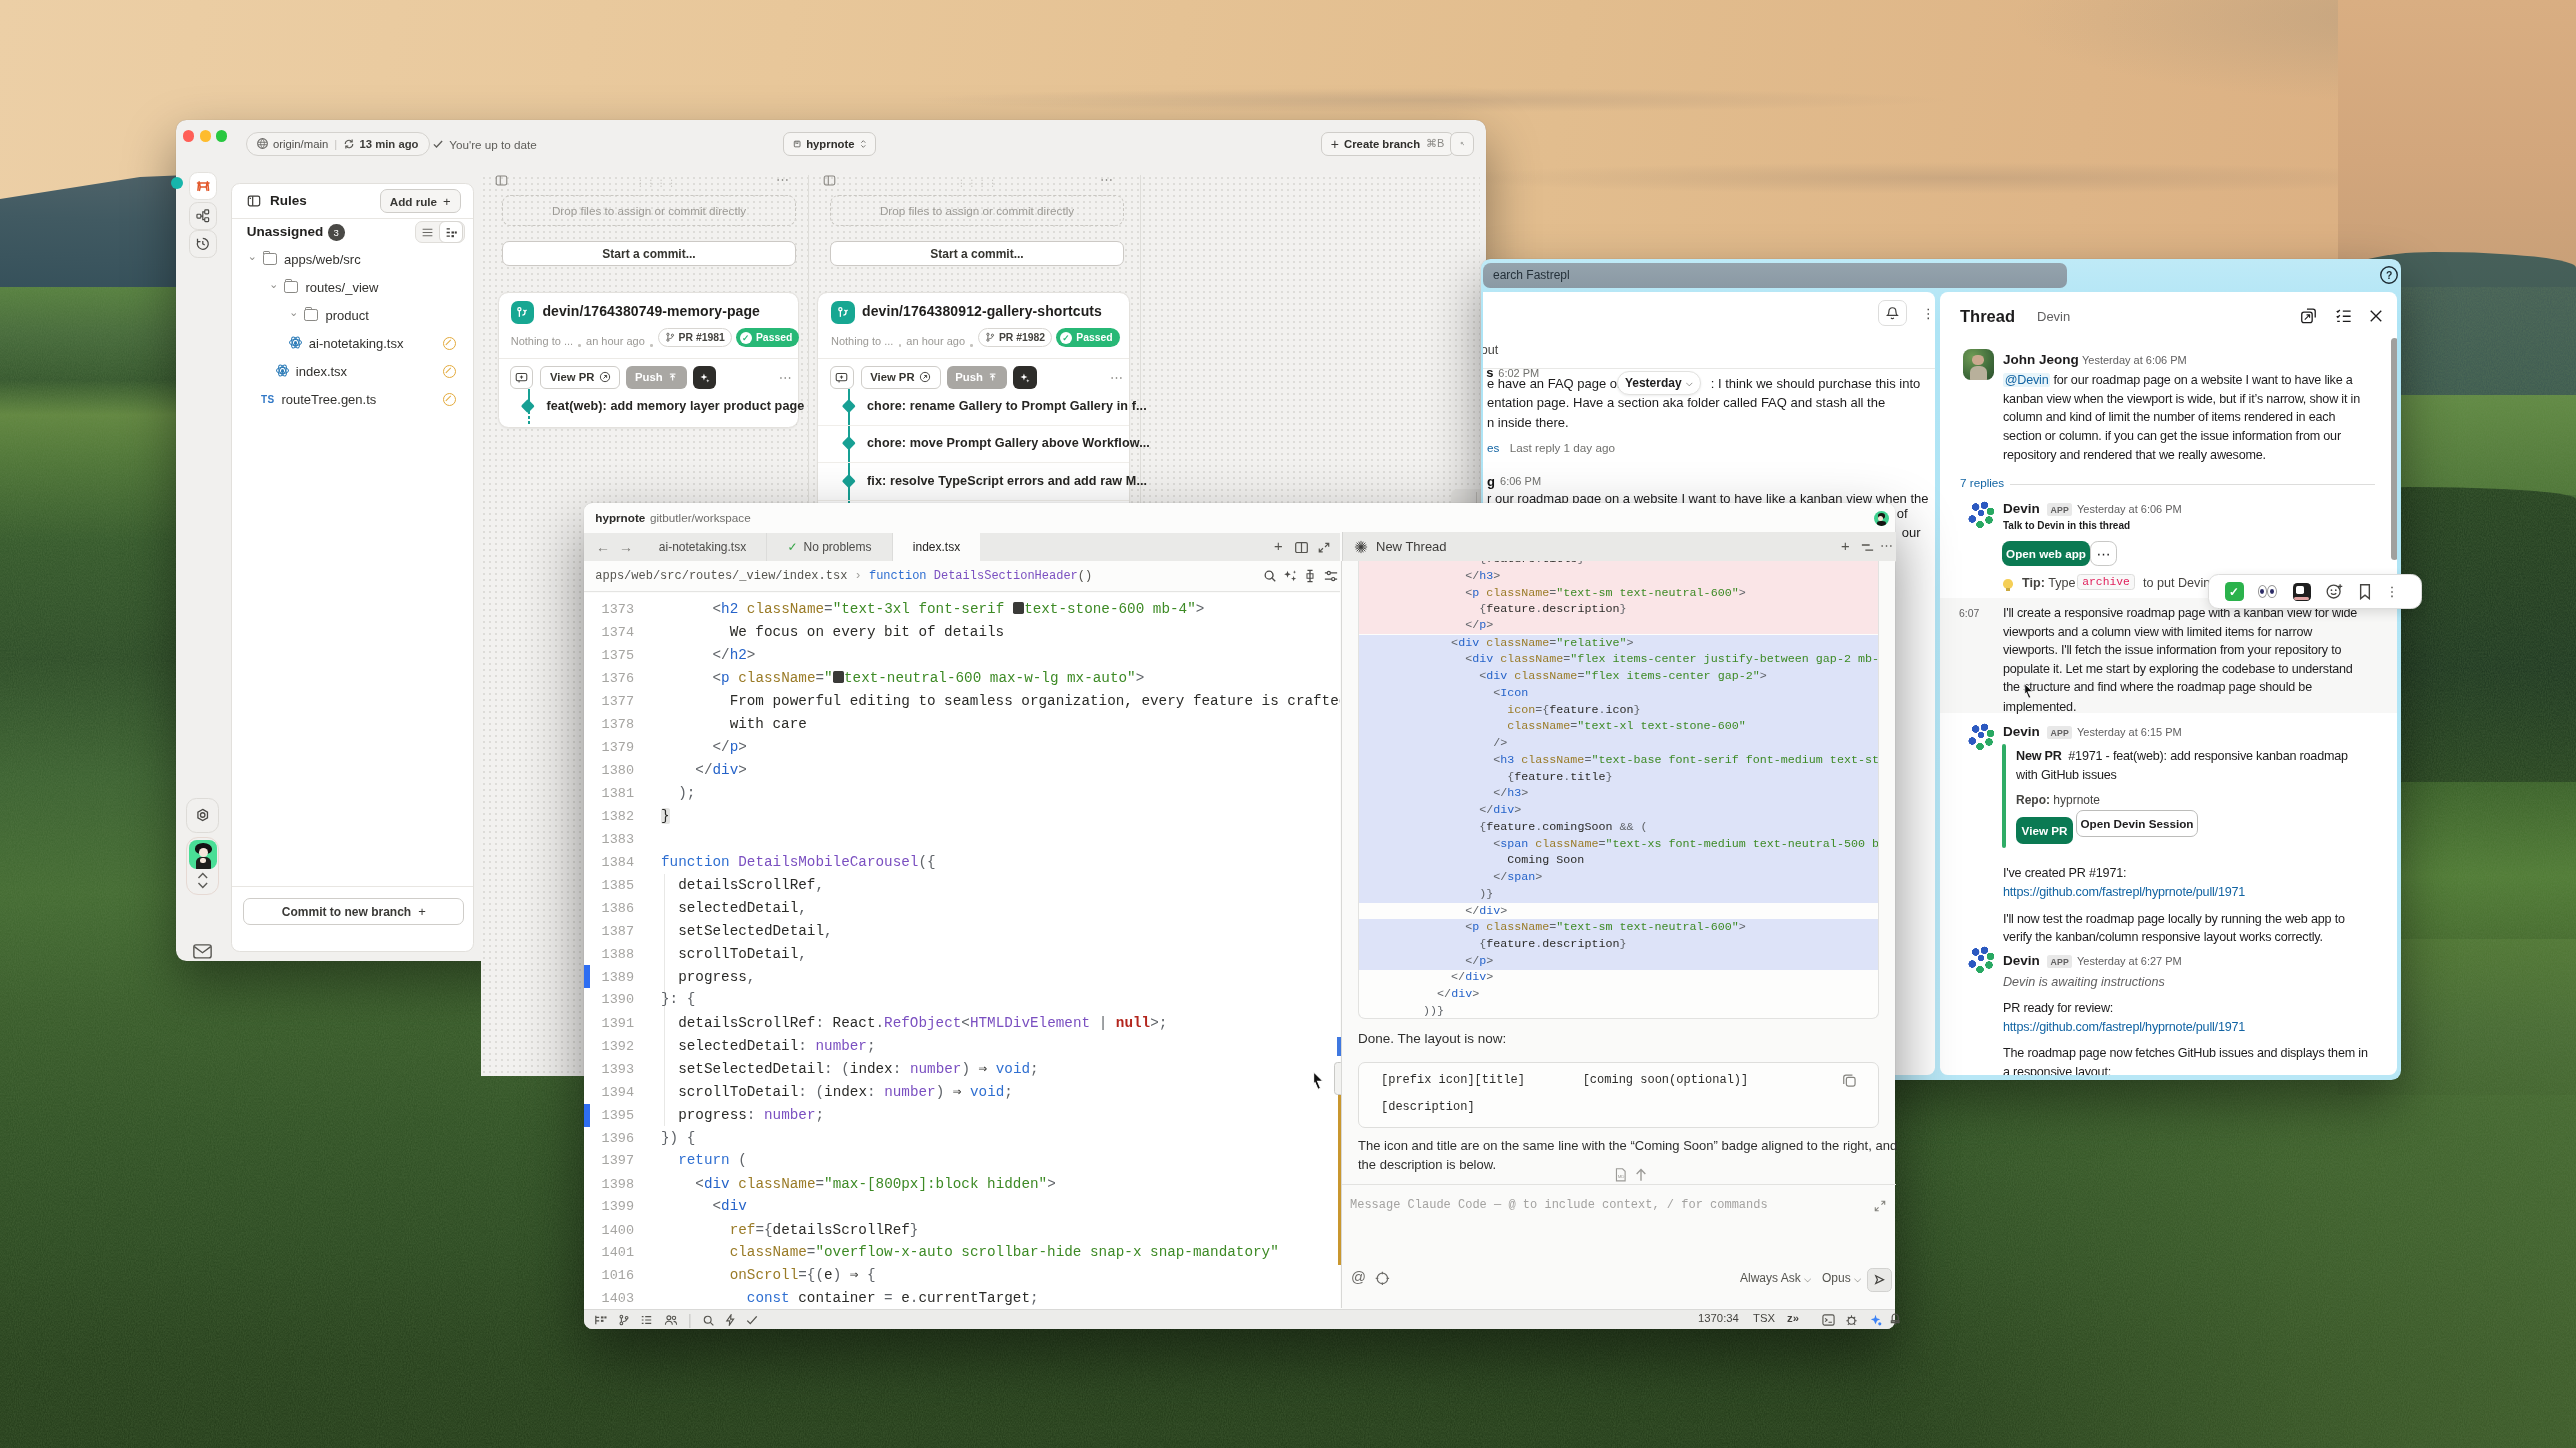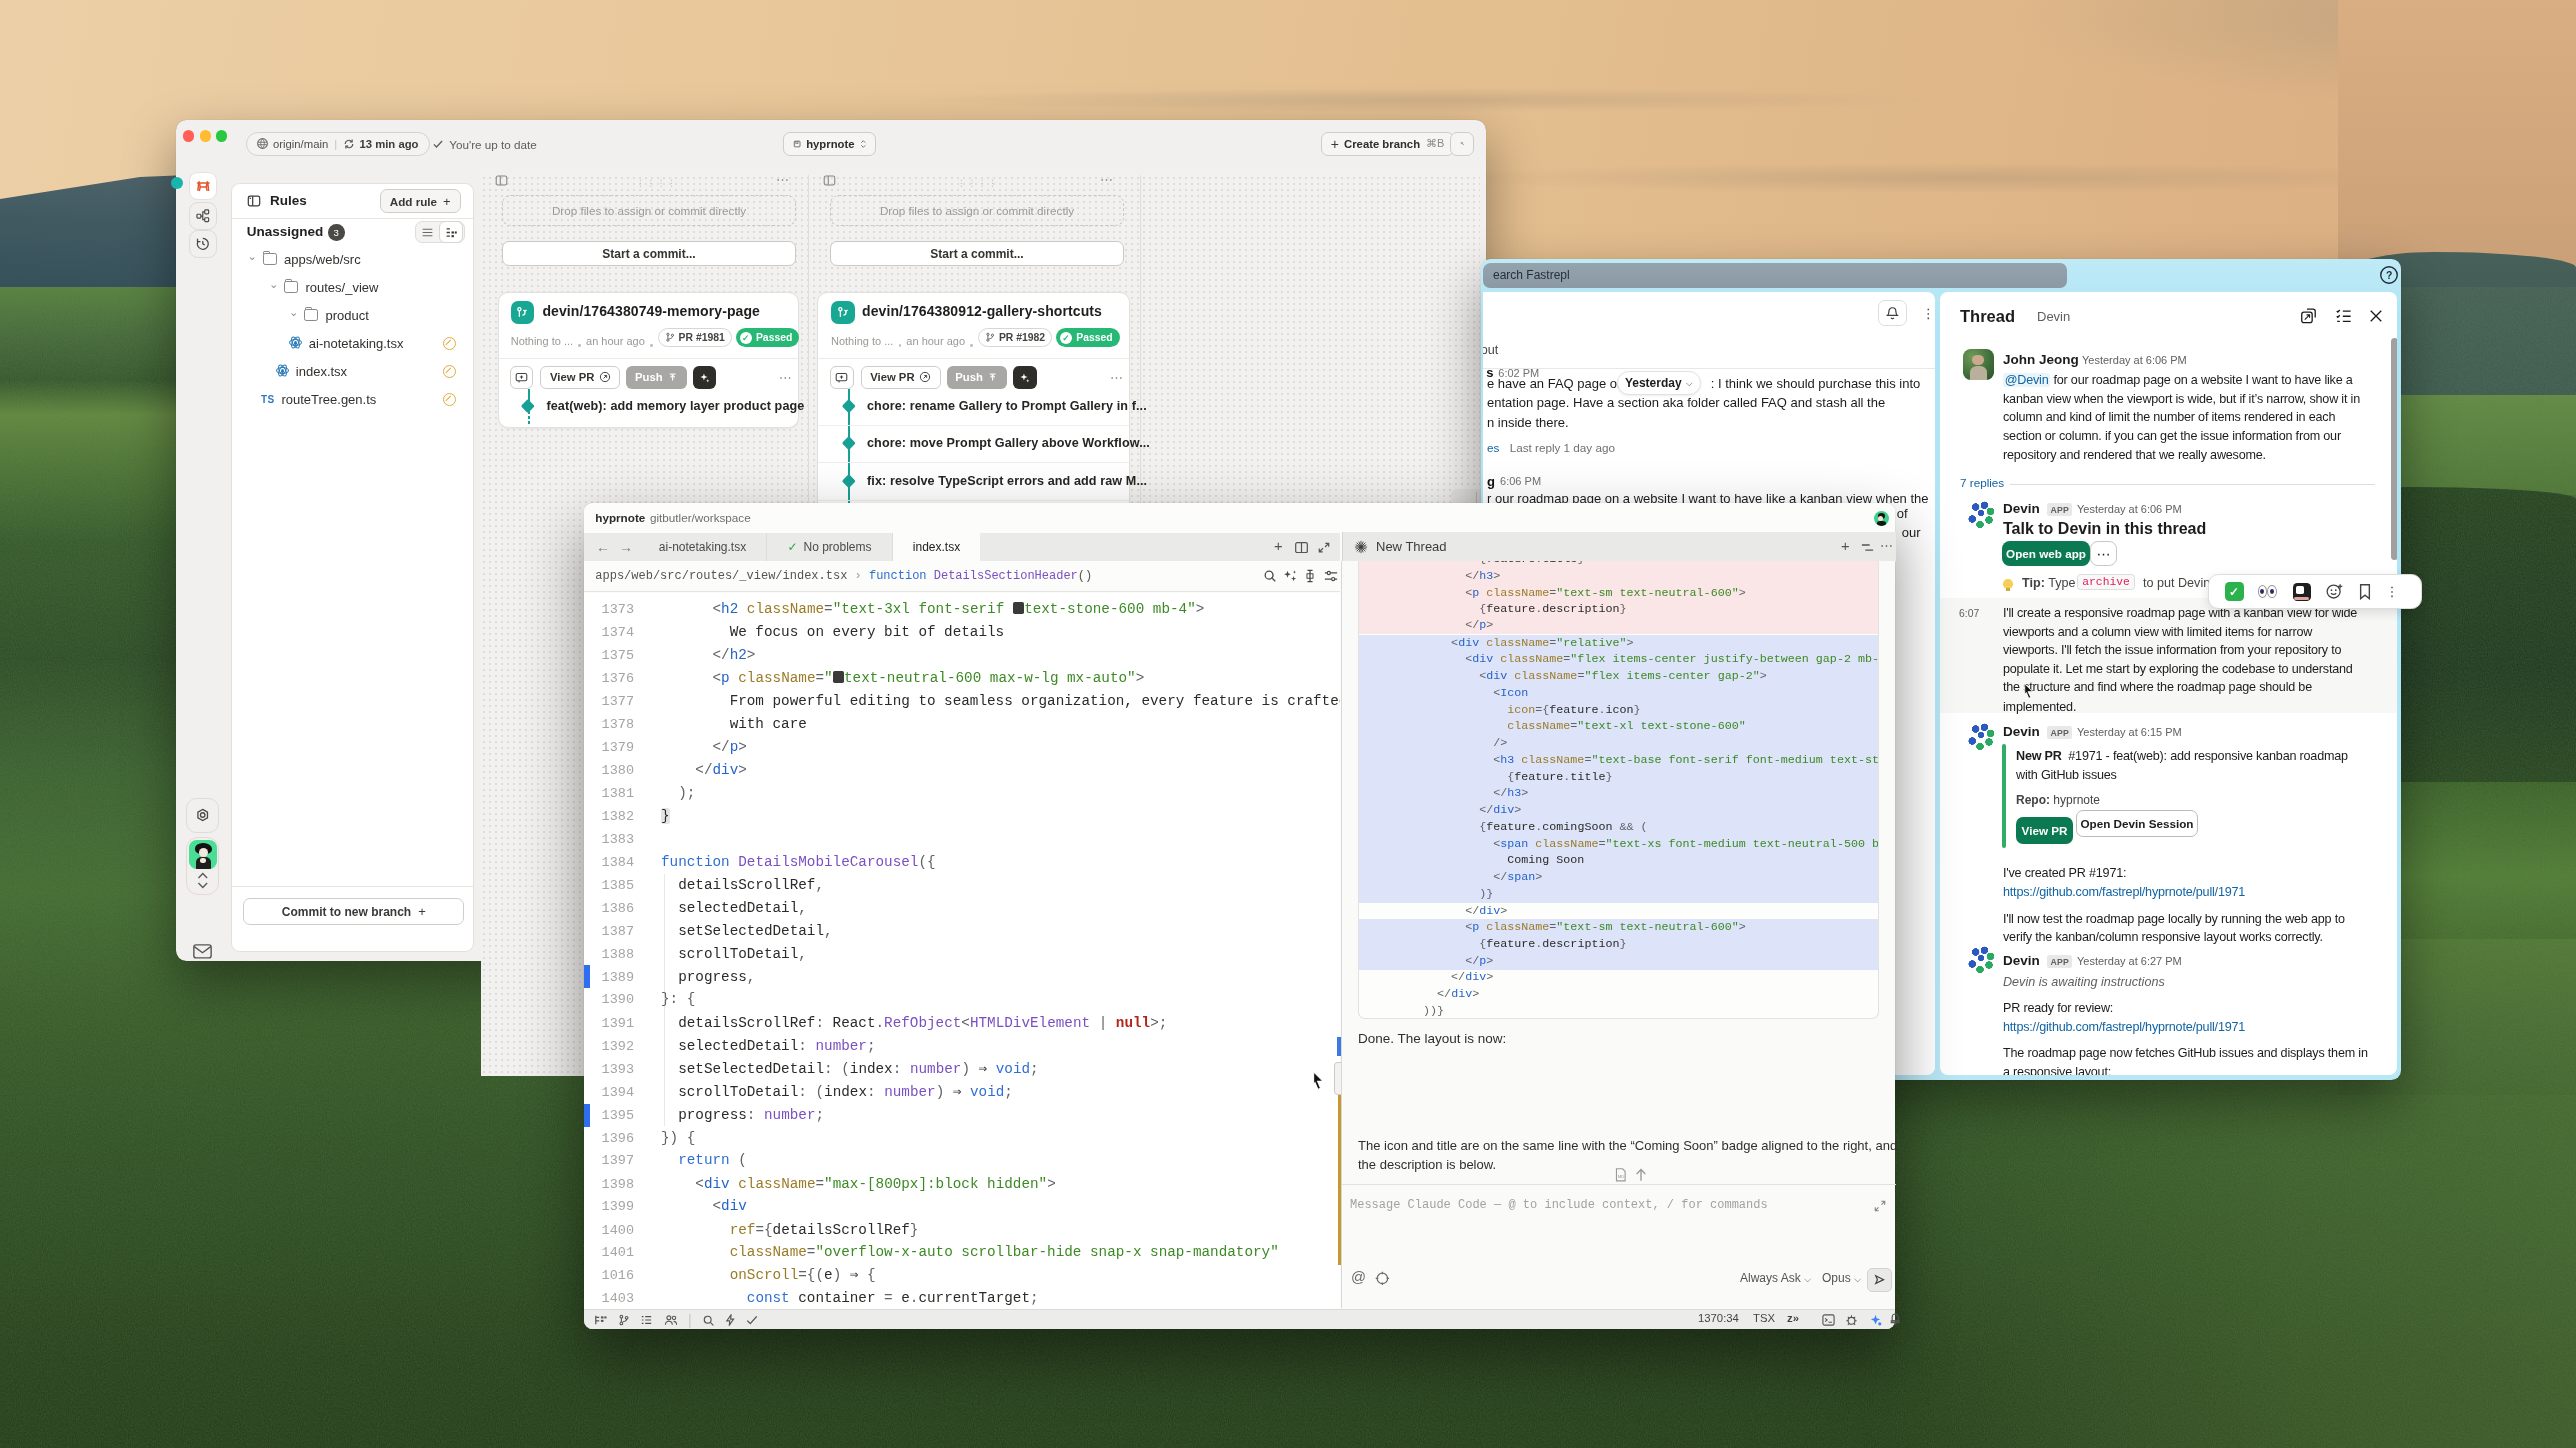--- a/index.html
+++ b/index.html
@@ -521,21 +521,21 @@
       <div class="abs smsg16" style="left:63px;top:137px;">section or column. if you can get the issue information from our</div>
       <div class="abs smsg16" style="left:63px;top:156px;">repository and rendered that we really awesome.</div>
 
       <span class="abs" style="left:20px;top:184px;font-size:11.7px;color:#1264a3;">7 replies</span>
       <div class="abs" style="left:70px;top:192px;width:365px;border-top:0.9px solid #dddddc;"></div>
 
       <div class="abs devlogo" style="left:27px;top:209px;"></div>
       <b class="abs" style="left:63px;top:209px;font-size:13.5px;color:#1d1c1d;">Devin</b>
       <span class="abs appbadge" style="left:107px;top:211px;">APP</span>
       <span class="abs" style="left:137px;top:211px;font-size:11px;color:#616061;">Yesterday at 6:06 PM</span>
-      <b class="abs" style="left:63px;top:228px;font-size:16px;color:#1d1c1d;">Talk to Devin in this thread</b>
+      <b class="abs" style="left:63px;top:228px;font-size:10px;color:#1d1c1d;">Talk to Devin in this thread</b>
       <div class="abs" style="left:62px;top:249px;width:88px;height:25px;background:#0b7a53;border-radius:7.8px;display:flex;align-items:center;justify-content:center;color:#fff;font-weight:700;font-size:11.7px;">Open web app</div>
       <div class="abs" style="left:150px;top:249px;width:27px;height:25px;background:#fff;border:0.9px solid #c8c8c6;border-radius:7.8px;display:flex;align-items:center;justify-content:center;color:#1d1c1d;">⋯</div>
 
       <div class="abs" style="left:63px;top:287px;width:9.6px;height:9.6px;background:#f5cf57;border-radius:50%;"></div>
       <div class="abs" style="left:66px;top:296px;width:4.3px;height:2.6px;background:#caa93f;"></div>
       <span class="abs" style="left:82px;top:284px;font-size:12.6px;color:#454441;"><b>Tip:</b> Type</span>
       <span class="abs" style="left:137px;top:282px;font-family:'Liberation Mono',monospace;font-size:11.3px;color:#e01e5a;background:#f8f8f8;border:0.9px solid #dddddc;border-radius:3.5px;padding:0.9px 4.3px;">archive</span>
       <span class="abs" style="left:203px;top:284px;font-size:12.6px;color:#454441;">to put Devin to sle</span>
 
       <div class="abs" style="left:0;top:306px;width:457px;height:115px;background:#f7f7f6;"></div>
@@ -723,20 +723,28 @@
       <div class="dr blue" style="top:325px">            <span class="u">)}</span></div>
       <div class="dr" style="top:342px">          <span class="u">&lt;/</span><span class="t">div</span><span class="u">&gt;</span></div>
       <div class="dr blue" style="top:358px">          <span class="u">&lt;</span><span class="t">p</span> <span class="a">className</span><span class="u">=</span><span class="s">"text-sm text-neutral-600"</span><span class="u">&gt;</span></div>
       <div class="dr blue" style="top:375px">            <span class="u">{</span>feature<span class="u">.</span>description<span class="u">}</span></div>
       <div class="dr blue" style="top:392px">          <span class="u">&lt;/</span><span class="t">p</span><span class="u">&gt;</span></div>
       <div class="dr" style="top:408px">        <span class="u">&lt;/</span><span class="t">div</span><span class="u">&gt;</span></div>
       <div class="dr" style="top:425px">      <span class="u">&lt;/</span><span class="t">div</span><span class="u">&gt;</span></div>
       <div class="dr" style="top:442px">    <span class="u">))}</span></div>
     </div>
     <div class="abs" style="left:774px;top:528px;font-size:13.5px;color:#2f2f2e;">Done. The layout is now:</div>
+    <div class="abs" style="left:774px;top:559px;width:521px;height:66px;background:#fdfdfc;border:0.9px solid #dededc;border-radius:7px;">
+      <div class="abs mono14" style="left:22px;top:10.4px;color:#2b2b29;white-space:pre;">[prefix icon][title]        [coming soon(optional)]</div>
+      <div class="abs mono14" style="left:22px;top:37px;color:#2b2b29;">[description]</div>
+      <svg class="abs" style="left:483px;top:9.6px" width="14.8" height="14.8" viewBox="0 0 17 17">
+        <rect x="5" y="5" width="10" height="10" rx="2" fill="none" stroke="#85847f" stroke-width="1.4"></rect>
+        <path d="M12 2.5H4.5A2.5 2.5 0 0 0 2 5v7.5" fill="none" stroke="#85847f" stroke-width="1.4"></path>
+      </svg>
+    </div>
     <div class="abs" style="left:774px;top:635px;font-size:13px;color:#2f2f2e;white-space:nowrap;">The icon and title are on the same line with the “Coming Soon” badge aligned to the right, and</div>
     <div class="abs" style="left:774px;top:654px;font-size:13px;color:#2f2f2e;white-space:nowrap;">the description is below.</div>
     <svg class="abs" style="left:1029px;top:664px" width="15.6" height="15.6" viewBox="0 0 18 18">
       <path d="M4 2h7l3 3v11H4z" fill="none" stroke="#9b9a97" stroke-width="1.3"></path>
       <text x="5.5" y="13" font-size="5" fill="#9b9a97" font-family="sans-serif">MD</text>
     </svg>
     <svg class="abs" style="left:1050px;top:664px" width="14" height="15.6" viewBox="0 0 16 18">
       <path d="M8 16V3M3 8l5-5 5 5" fill="none" stroke="#9b9a97" stroke-width="1.6"></path>
     </svg>
     <div class="abs" style="left:758px;top:681px;width:554px;border-top:0.9px solid #e2e2e0;"></div>

